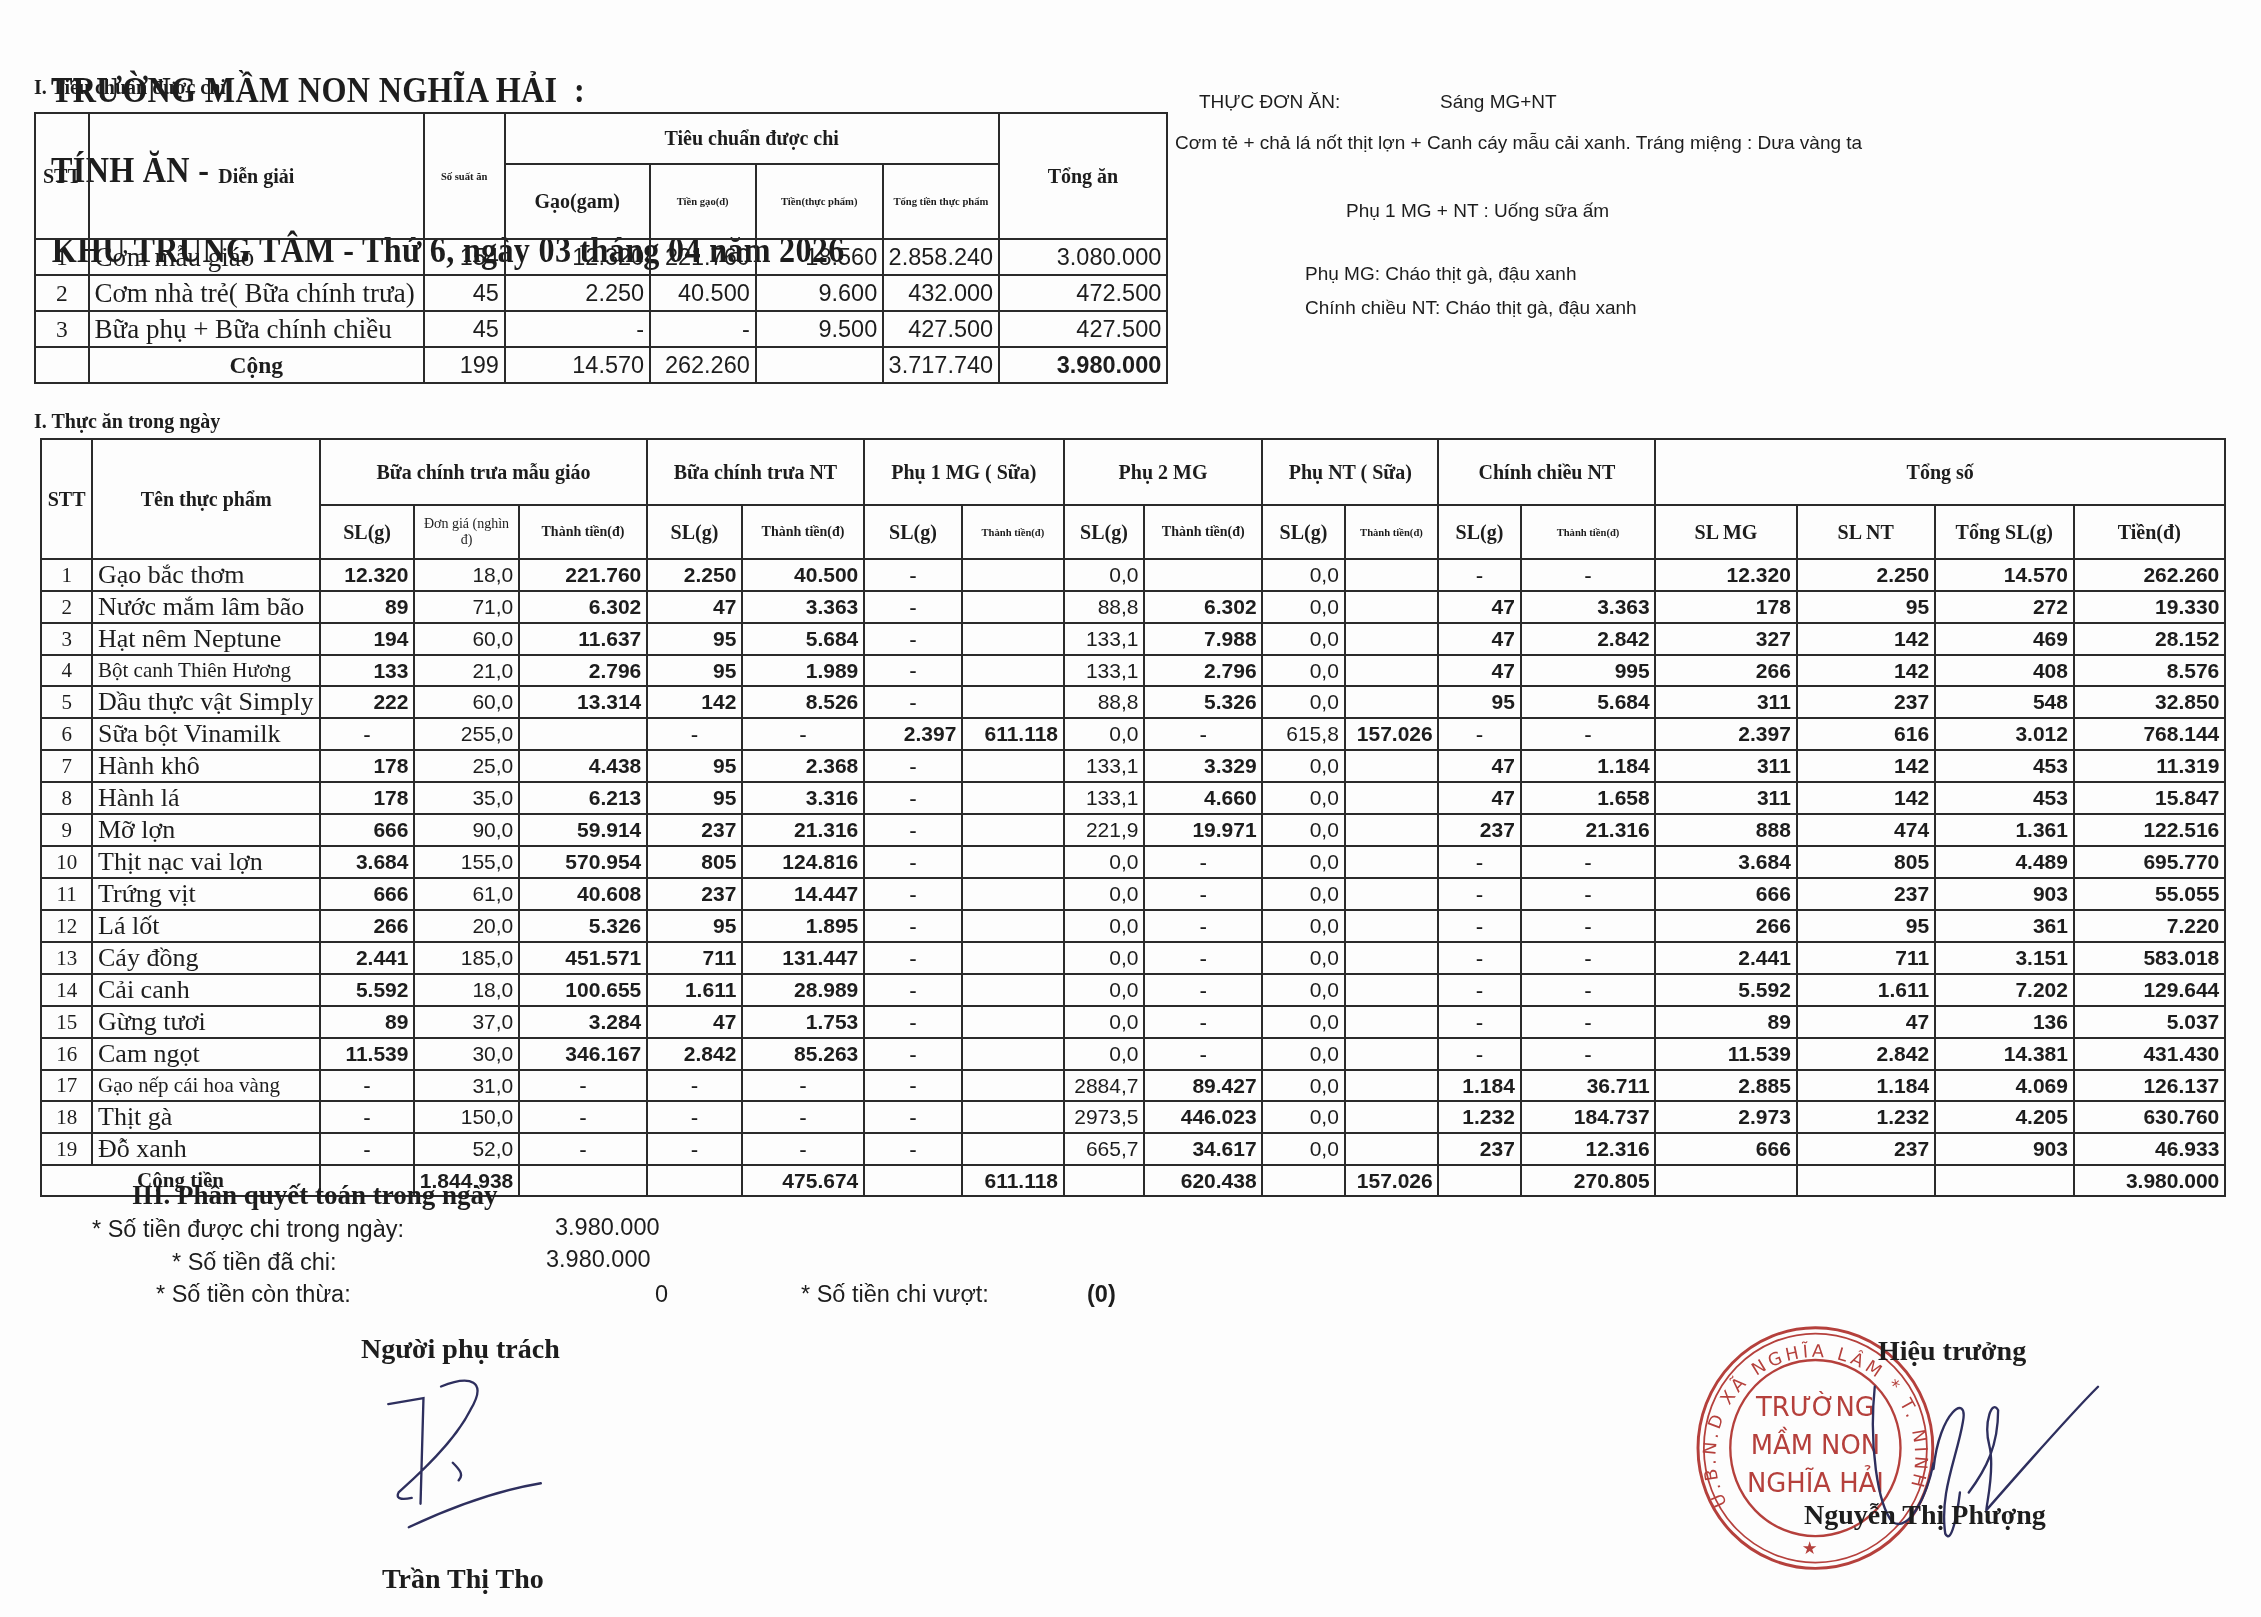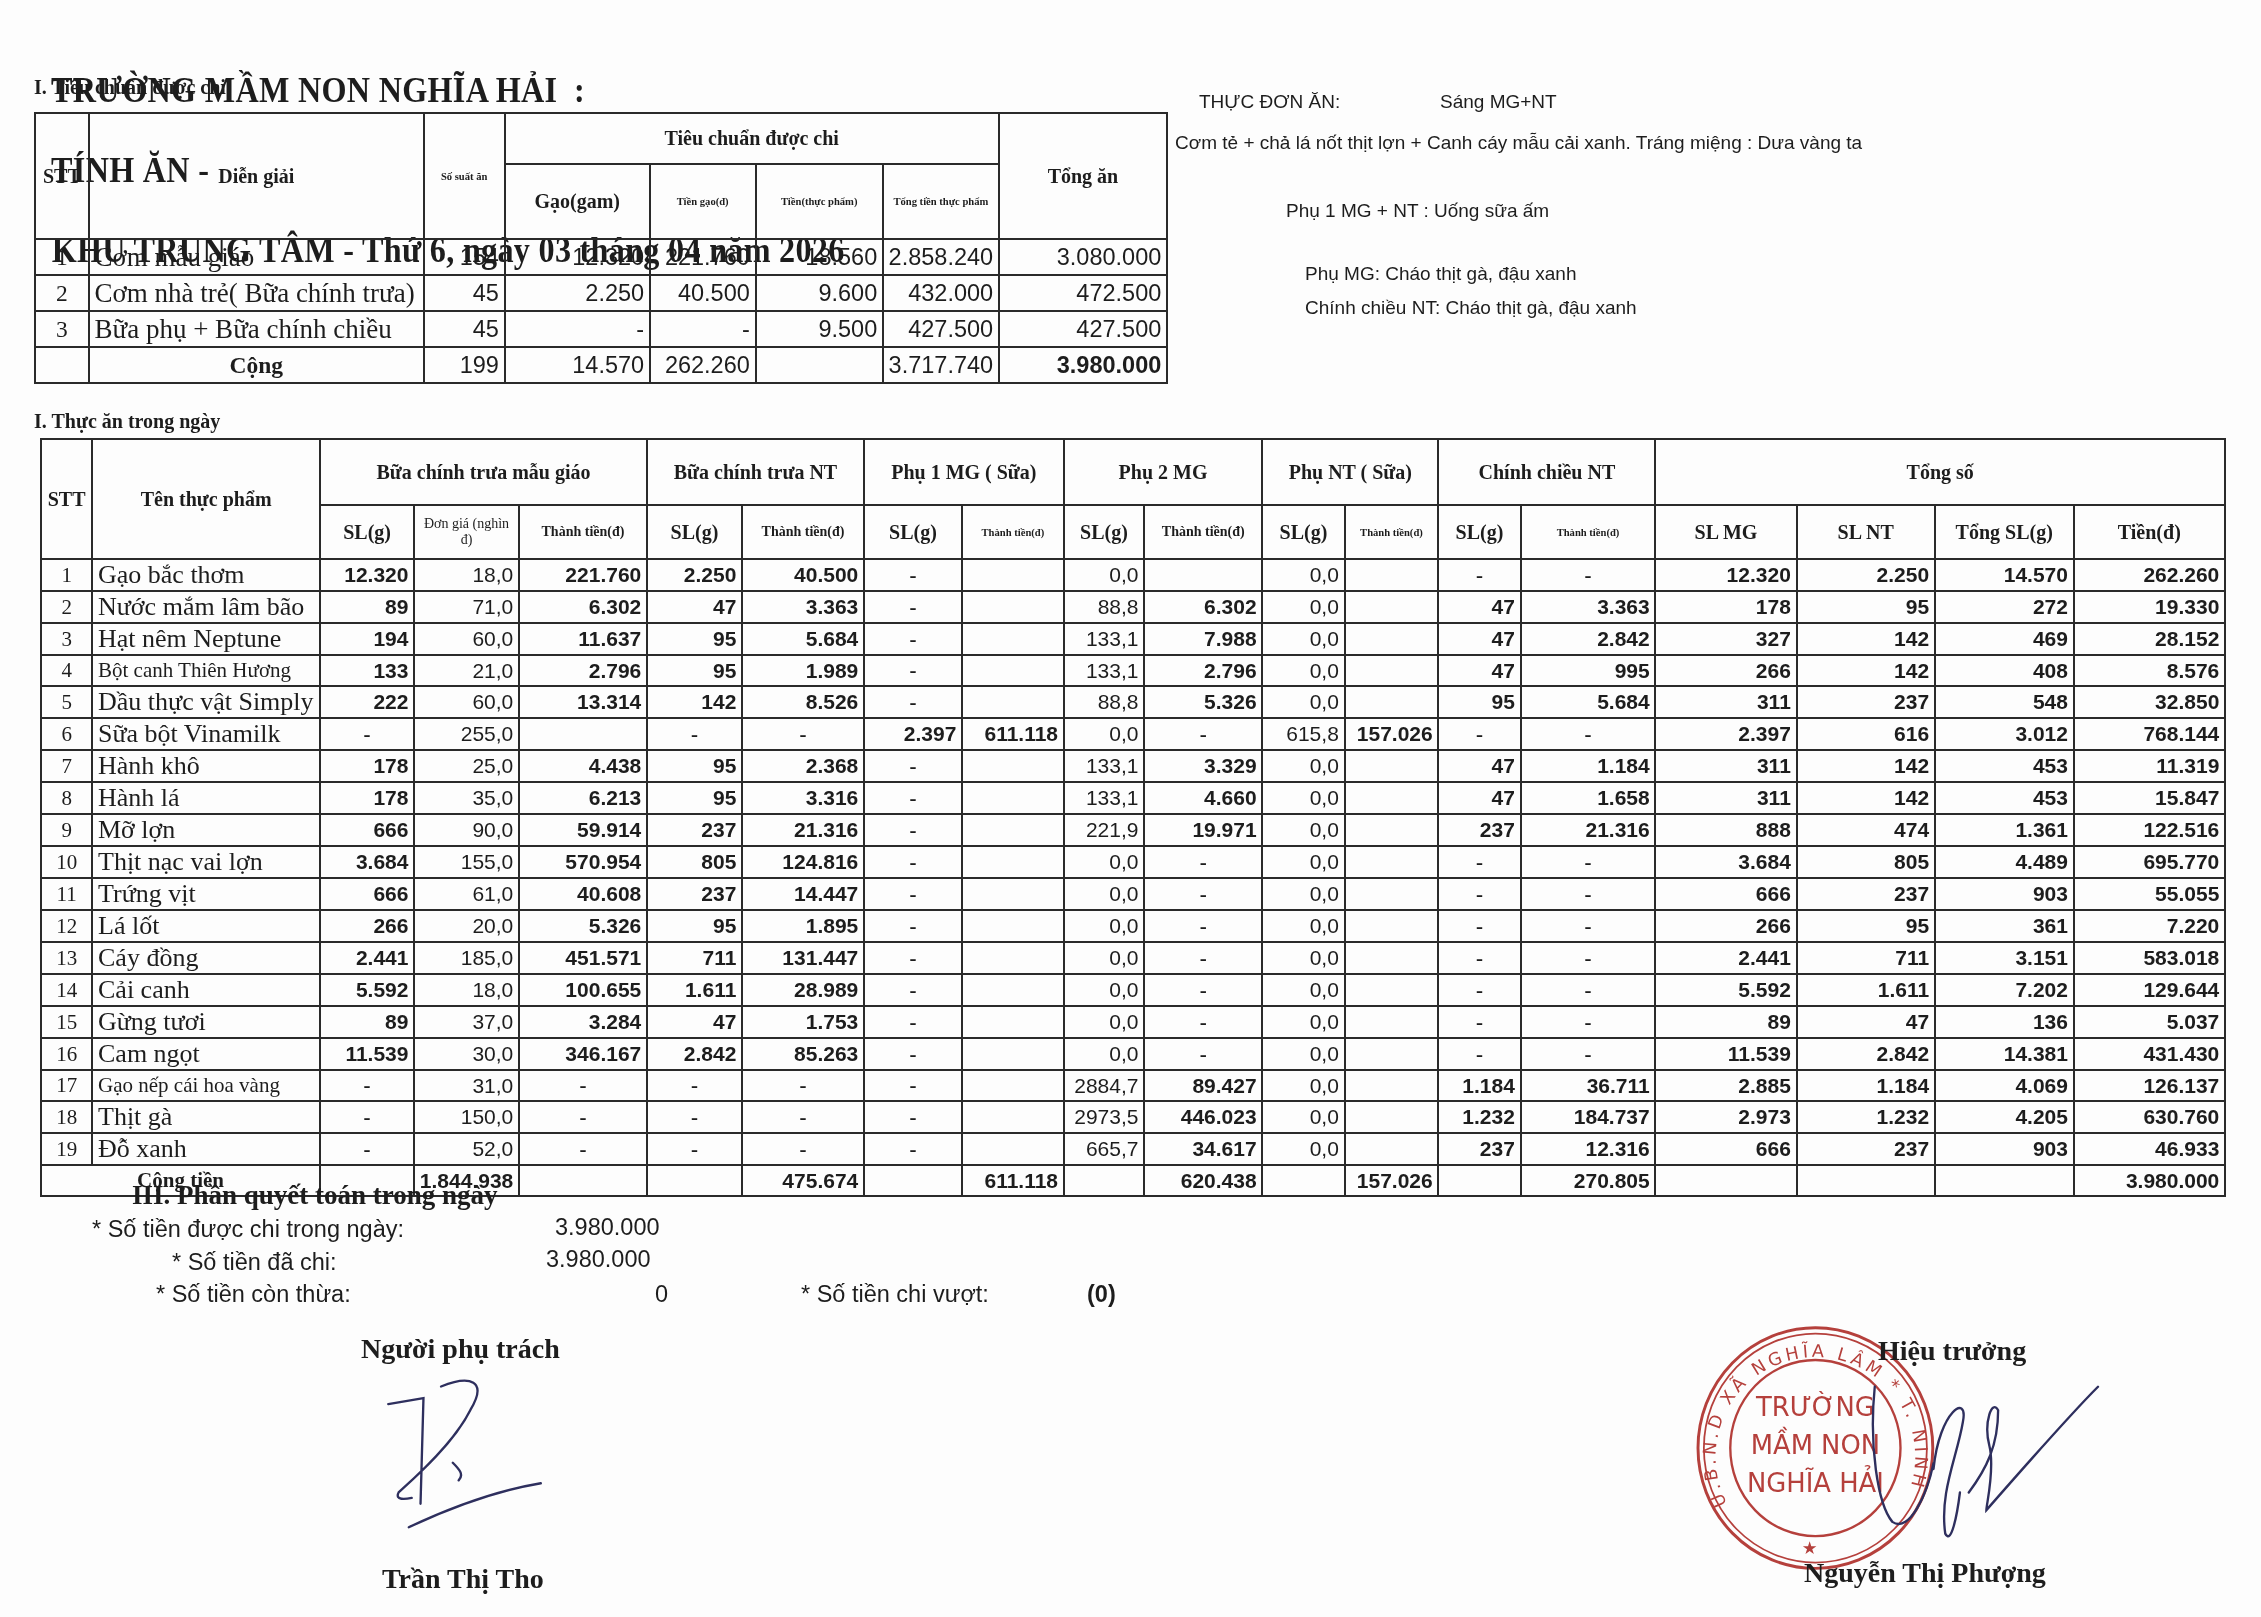--- a/index.html
+++ b/index.html
@@ -110,21 +110,21 @@
     <td class="num"></td>
     <td class="num">3.717.740</td>
     <td class="num" style="font-weight:bold">3.980.000</td>
   </tr>
 </tbody>
   </table>
 
 <div class="abs menu" style="left:1199px;top:91px;">THỰC ĐƠN ĂN:</div>
 <div class="abs menu" style="left:1440px;top:91px;">Sáng MG+NT</div>
 <div class="abs menu" style="left:1175px;top:132px;">Cơm tẻ + chả lá nốt thịt lợn + Canh cáy mẫu cải xanh. Tráng miệng : Dưa vàng ta</div>
-<div class="abs menu" style="left:1286px;top:200px;">Phụ 1 MG + NT : Uống sữa ấm</div>
+<div class="abs menu" style="left:1346px;top:200px;">Phụ 1 MG + NT : Uống sữa ấm</div>
 <div class="abs menu" style="left:1305px;top:263px;">Phụ MG: Cháo thịt gà, đậu xanh</div>
 <div class="abs menu" style="left:1305px;top:297px;">Chính chiều NT:  Cháo thịt gà, đậu xanh</div>
 
 <div class="abs sec" style="left:34px;top:410px;">I. Thực ăn trong ngày</div>
 
 <table class="t2" style="left:40px;top:438px;width:2186px;">
   <colgroup>
     <col style="width:52px">
       <col style="width:228px">
     <col style="width:100px">
@@ -626,14 +626,14 @@
   <text x="210" y="235" text-anchor="middle" font-family="DejaVu Sans, sans-serif" font-size="44" fill="#b5403c">MẦM NON</text>
   <text x="210" y="300" text-anchor="middle" font-family="DejaVu Sans, sans-serif" font-size="44" fill="#b5403c">NGHĨA HẢI</text>
   <path id="stamp-arc" d="M60 320 A170 170 0 1 1 360 320" fill="none"></path>
   <text font-family="DejaVu Sans, sans-serif" font-size="30" fill="#b5403c" letter-spacing="6"><textPath href="#stamp-arc">U.B.N.D XÃ NGHĨA LÂM * T. NINH BÌNH</textPath></text>
   <text x="200" y="405" text-anchor="middle" font-size="30" fill="#b5403c">★</text>
 </svg>
 <div class="abs sigtitle" style="left:1878px;top:1335px;">Hiệu trưởng</div>
 <svg class="abs" style="left:1851px;top:1375px;" width="306" height="188" viewBox="0 0 520 320">
   <path d="M40 20 C30 120,45 220,70 250 C100 270,130 200,140 150 M140 160 C150 60,200 30,190 80 C180 140,150 200,160 270 C170 290,180 240,185 200 M200 200 C230 160,250 120,250 60 C240 40,225 80,235 120 C245 160,230 220,230 230 C300 150,370 70,420 20" fill="none" stroke="#2e2f5e" stroke-width="4" stroke-linecap="round"></path>
 </svg>
-<div class="abs signame" style="left:1804px;top:1557px;text-align:center;">Nguyễn Thị Phượng</div>
+<div class="abs signame" style="left:1804px;top:1499px;text-align:center;">Nguyễn Thị Phượng</div>
 
 
 </body></html>

